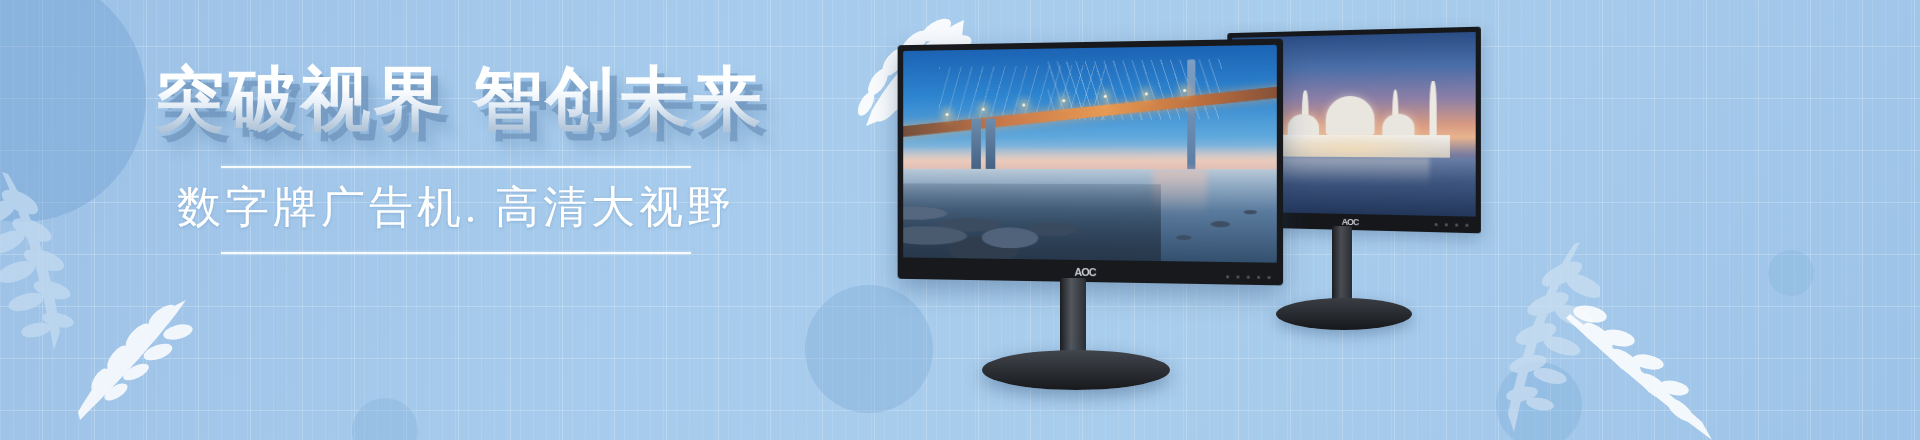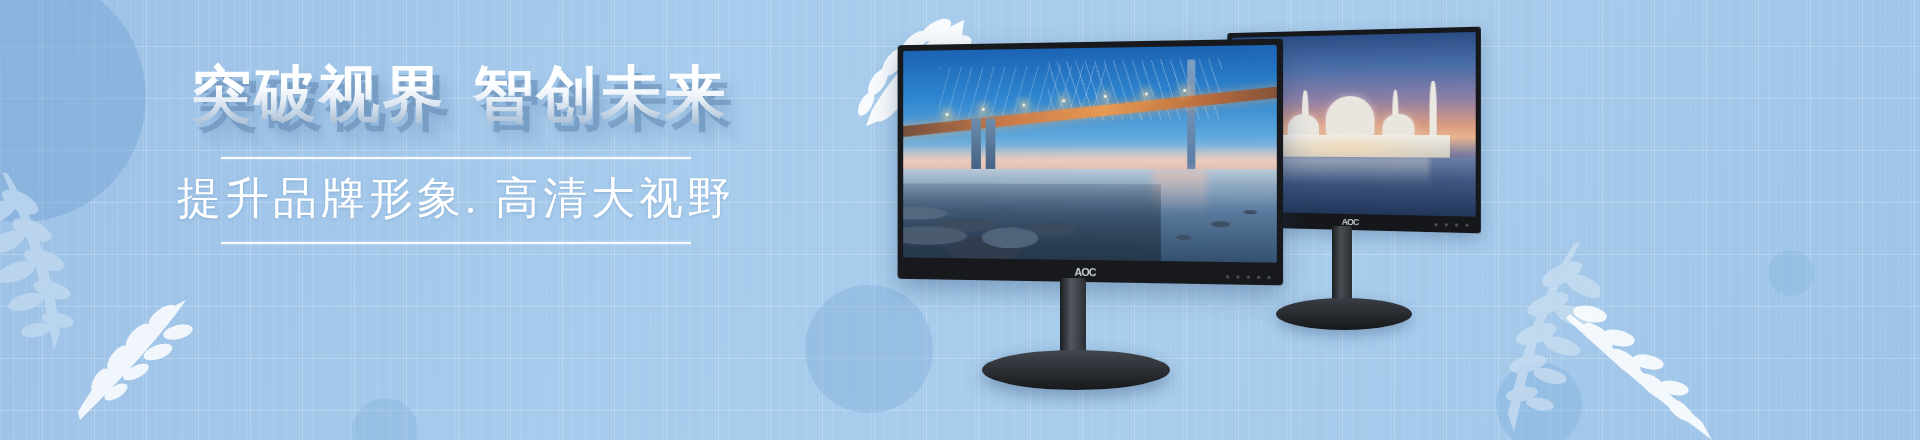--- a/index.html
+++ b/index.html
@@ -45,21 +45,21 @@
   .lf-topmid { left:836px; top:14px; }
   .lf-bl     { left:-14px; top:168px; }
   .lf-bl2    { left:66px;  top:274px; }
   .lf-br     { left:1430px; top:236px; }
   .lf-br2    { left:1556px; top:300px; }
 
   
   .text-block { position:absolute; left:0; top:62px; width:912px; text-align:center; }
 
   .headline {
-    font-size:61px; font-weight:bold; letter-spacing:3px; line-height:1.06;
+    font-size:70px; font-weight:bold; letter-spacing:3px; line-height:1.06;
     font-family:"Liberation Sans", sans-serif;
     background:linear-gradient(180deg,#ffffff 0%,#fdfeff 36%,#e6eef6 58%,#b9cbdd 86%,#a9bfd4 100%);
     -webkit-background-clip:text; background-clip:text;
     color:transparent; -webkit-text-fill-color:transparent;
     filter:drop-shadow(7px 9px 0px rgba(96,134,176,0.55)) drop-shadow(10px 13px 6px rgba(84,122,166,0.30));
     white-space:nowrap;
     margin-left:7px;
   }
   .headline .gap { display:inline-block; width:26px; }
 
@@ -303,21 +303,21 @@
   </svg>
 
   <div class="text-block">
 
     <div class="headline">
       <span>突破视界</span><span class="gap"></span><span>智创未来</span>
     </div>
 
     <div class="rule rule-top"></div>
 
-    <div class="subtitle">提升品牌形象. 高清大视野</div>
+    <div class="subtitle">数字牌广告机. 高清大视野</div>
 
     <div class="rule rule-bot"></div>
 
   </div>
 
   <div class="monitors">
 
     <div class="monitor mon-back">
       <div class="panel">
         <div class="screen">

